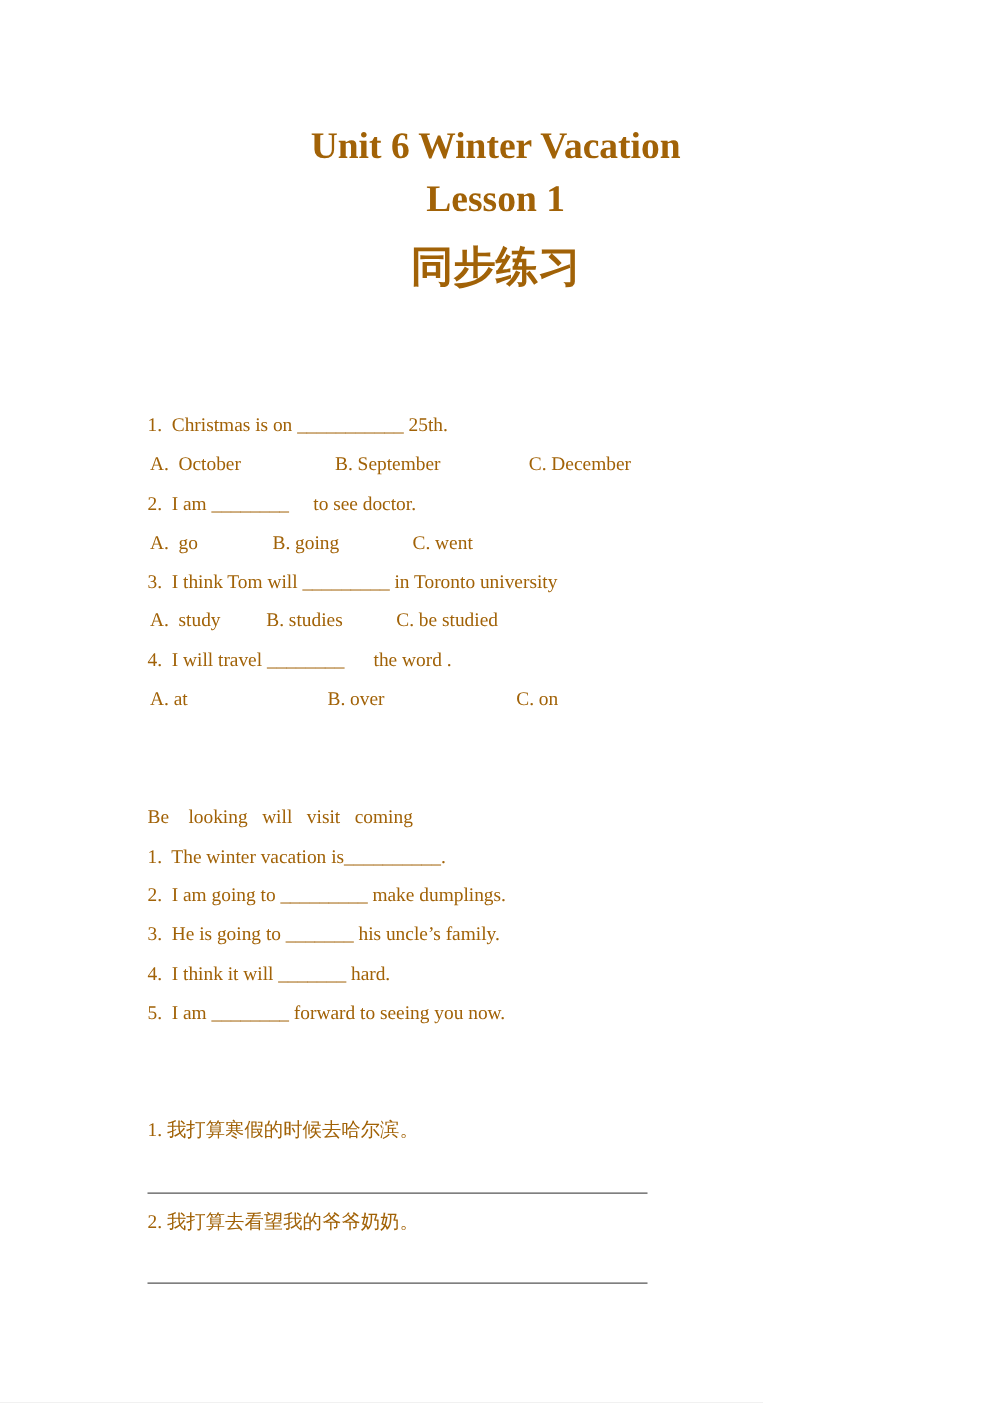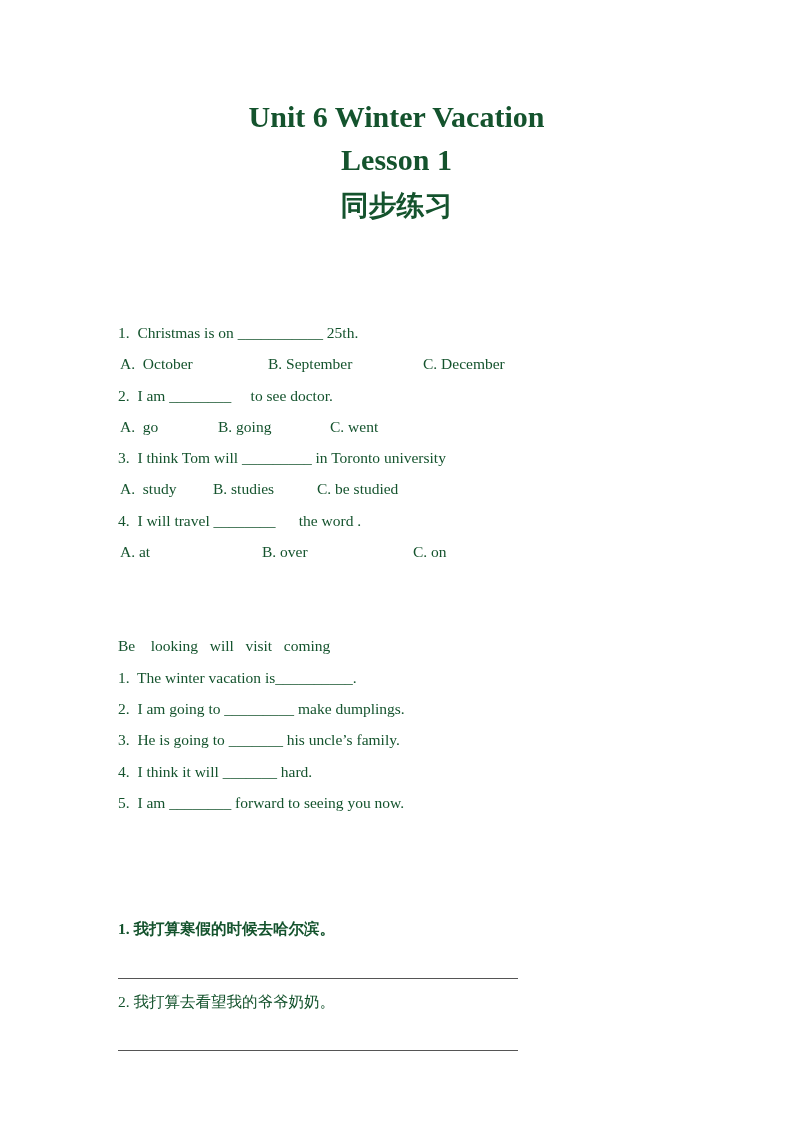--- a/index.html
+++ b/index.html
@@ -6,38 +6,38 @@
     margin: 0;
     padding: 0;
     background: #e8e8e8;
   }
   .page {
     position: relative;
     width: 793px;
     height: 1122px;
     margin: 0 auto;
     background: #ffffff;
-    color: #14532d;
+    color: #a16207;
     font-family: "Liberation Serif", "DejaVu Serif", serif;
     overflow: hidden;
   }
   .titles {
     padding-top: 95px;
     text-align: center;
   }
   .title-en {
     margin: 0;
     font-size: 30px;
     font-weight: bold;
     line-height: 43px;
     font-family: "Liberation Serif", "DejaVu Serif", serif;
   }
   .title-cn {
-    margin: 4px;
-    font-size: 28px;
+    margin: 12px;
+    font-size: 34px;
     font-weight: bold;
     line-height: 42px;
     font-family: "Liberation Sans", "DejaVu Sans", sans-serif;
   }
   .content {
     margin-left: 118px;
     width: 560px;
     font-size: 15.5px;
   }
   .line {
@@ -64,22 +64,21 @@
   }
   .translate-section {
     margin-top: 0;
   }
   .cn-line {
     margin: 0;
     line-height: 22px;
     white-space: pre;
   }
   .cn-first {
-    margin-top: 100px;
-    font-weight: bold;
+    margin-top: 68px;
   }
   .cn-second {
     margin-top: 12px;
   }
   .answer-line {
     width: 400px;
     height: 0;
     border-bottom: 1.4px solid #555555;
   }
   .answer-line.first {

